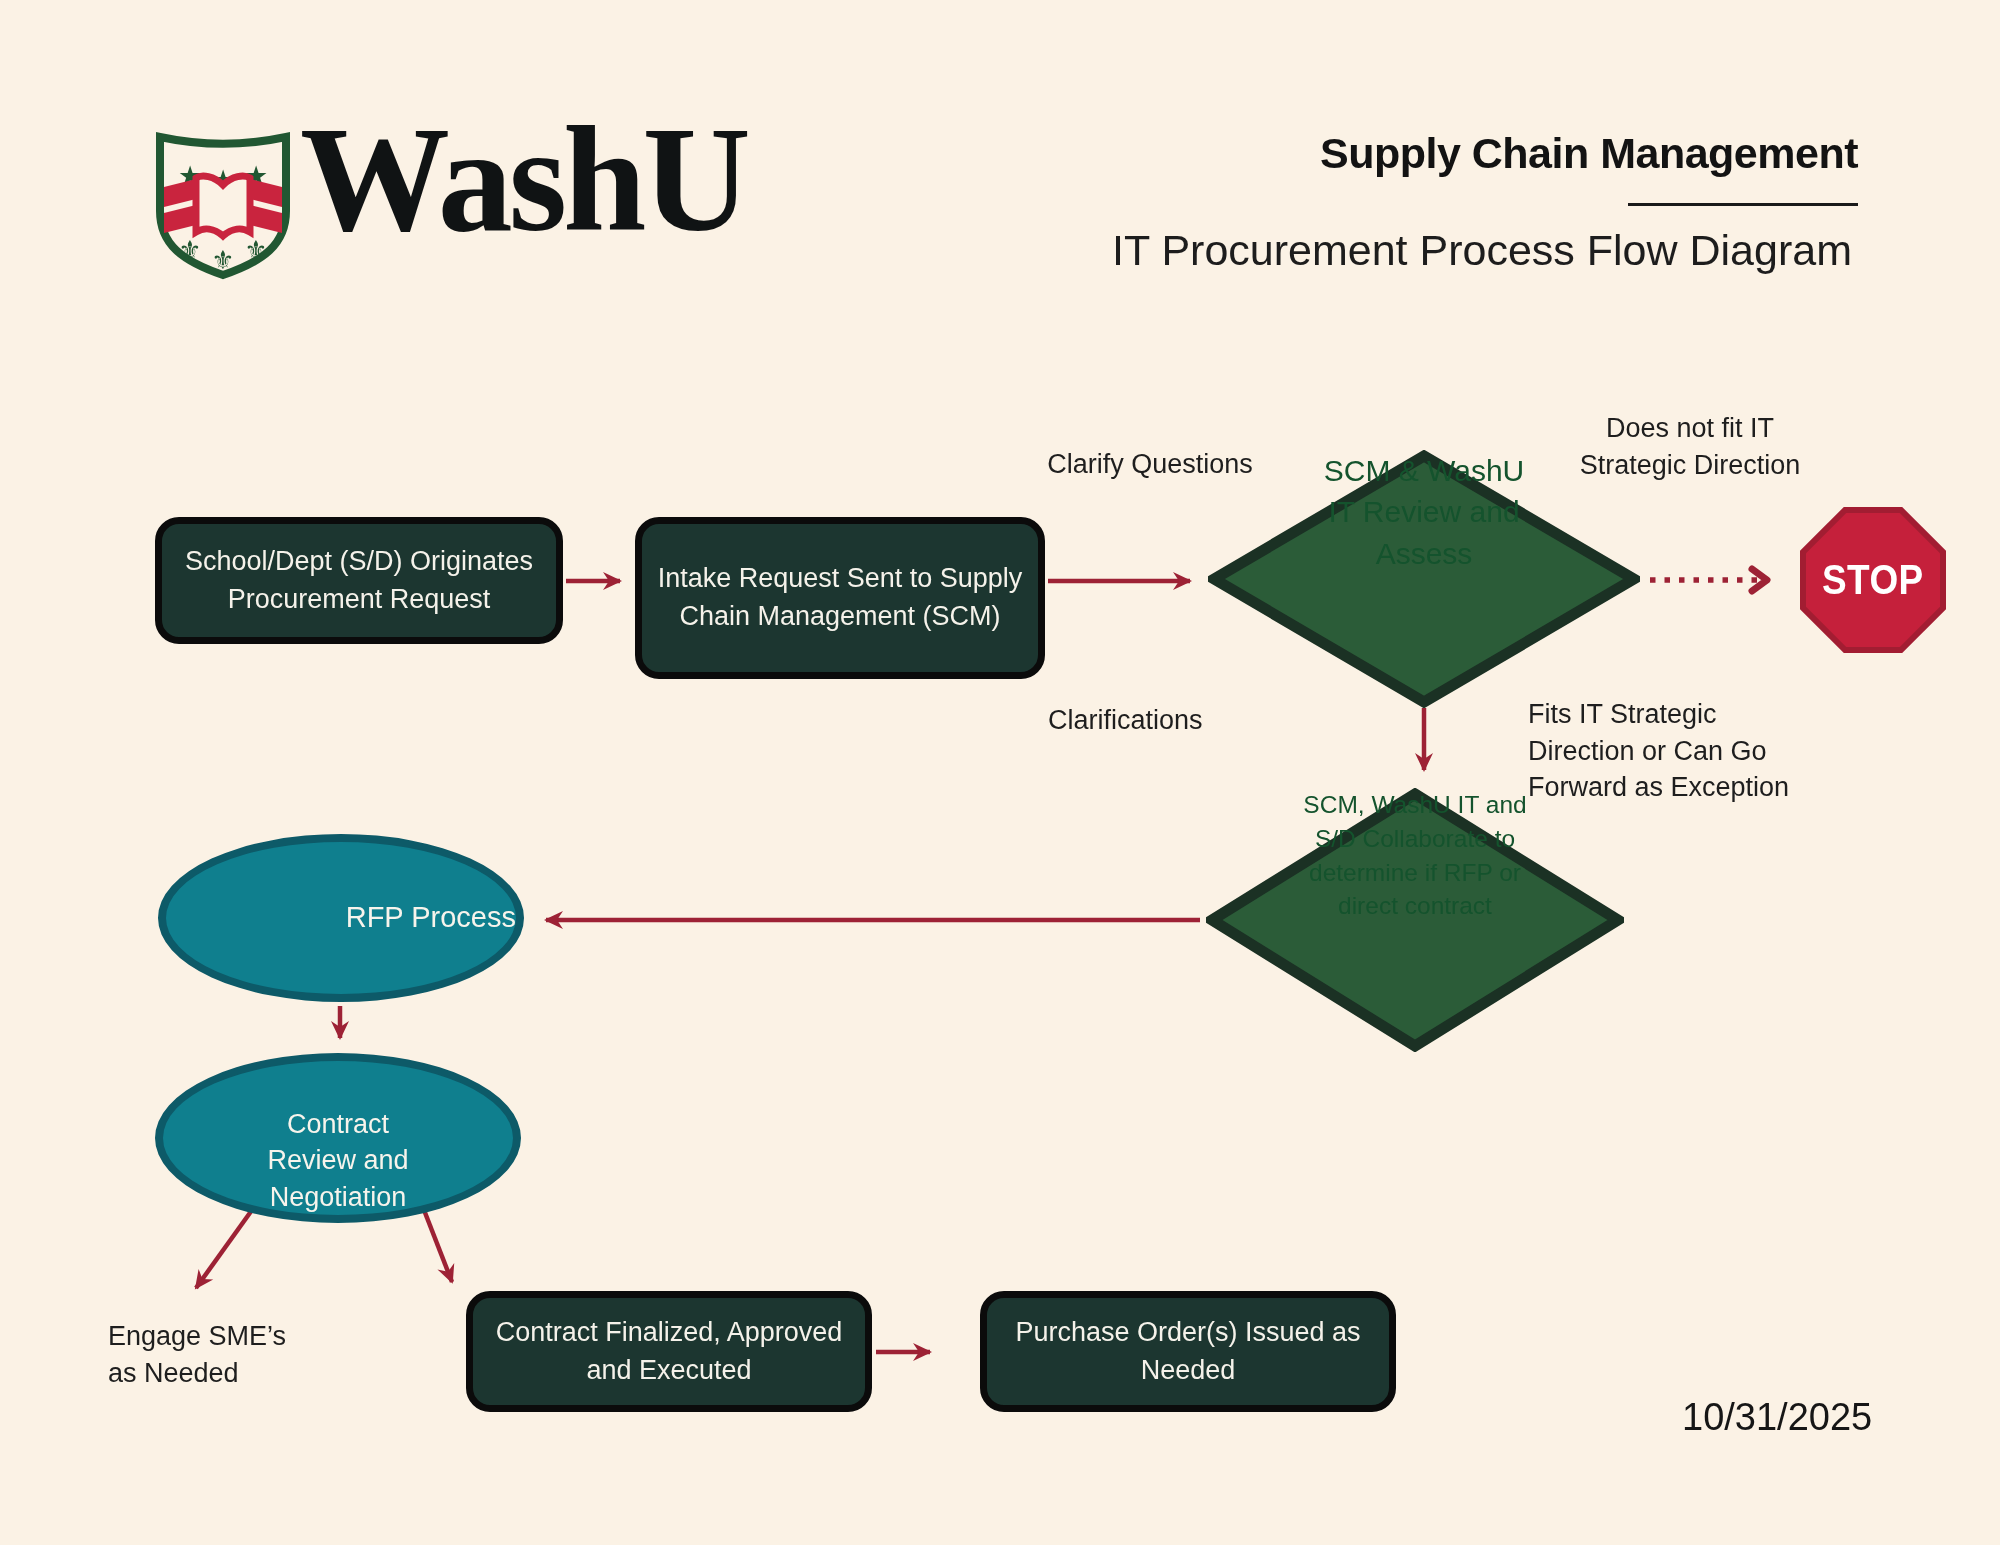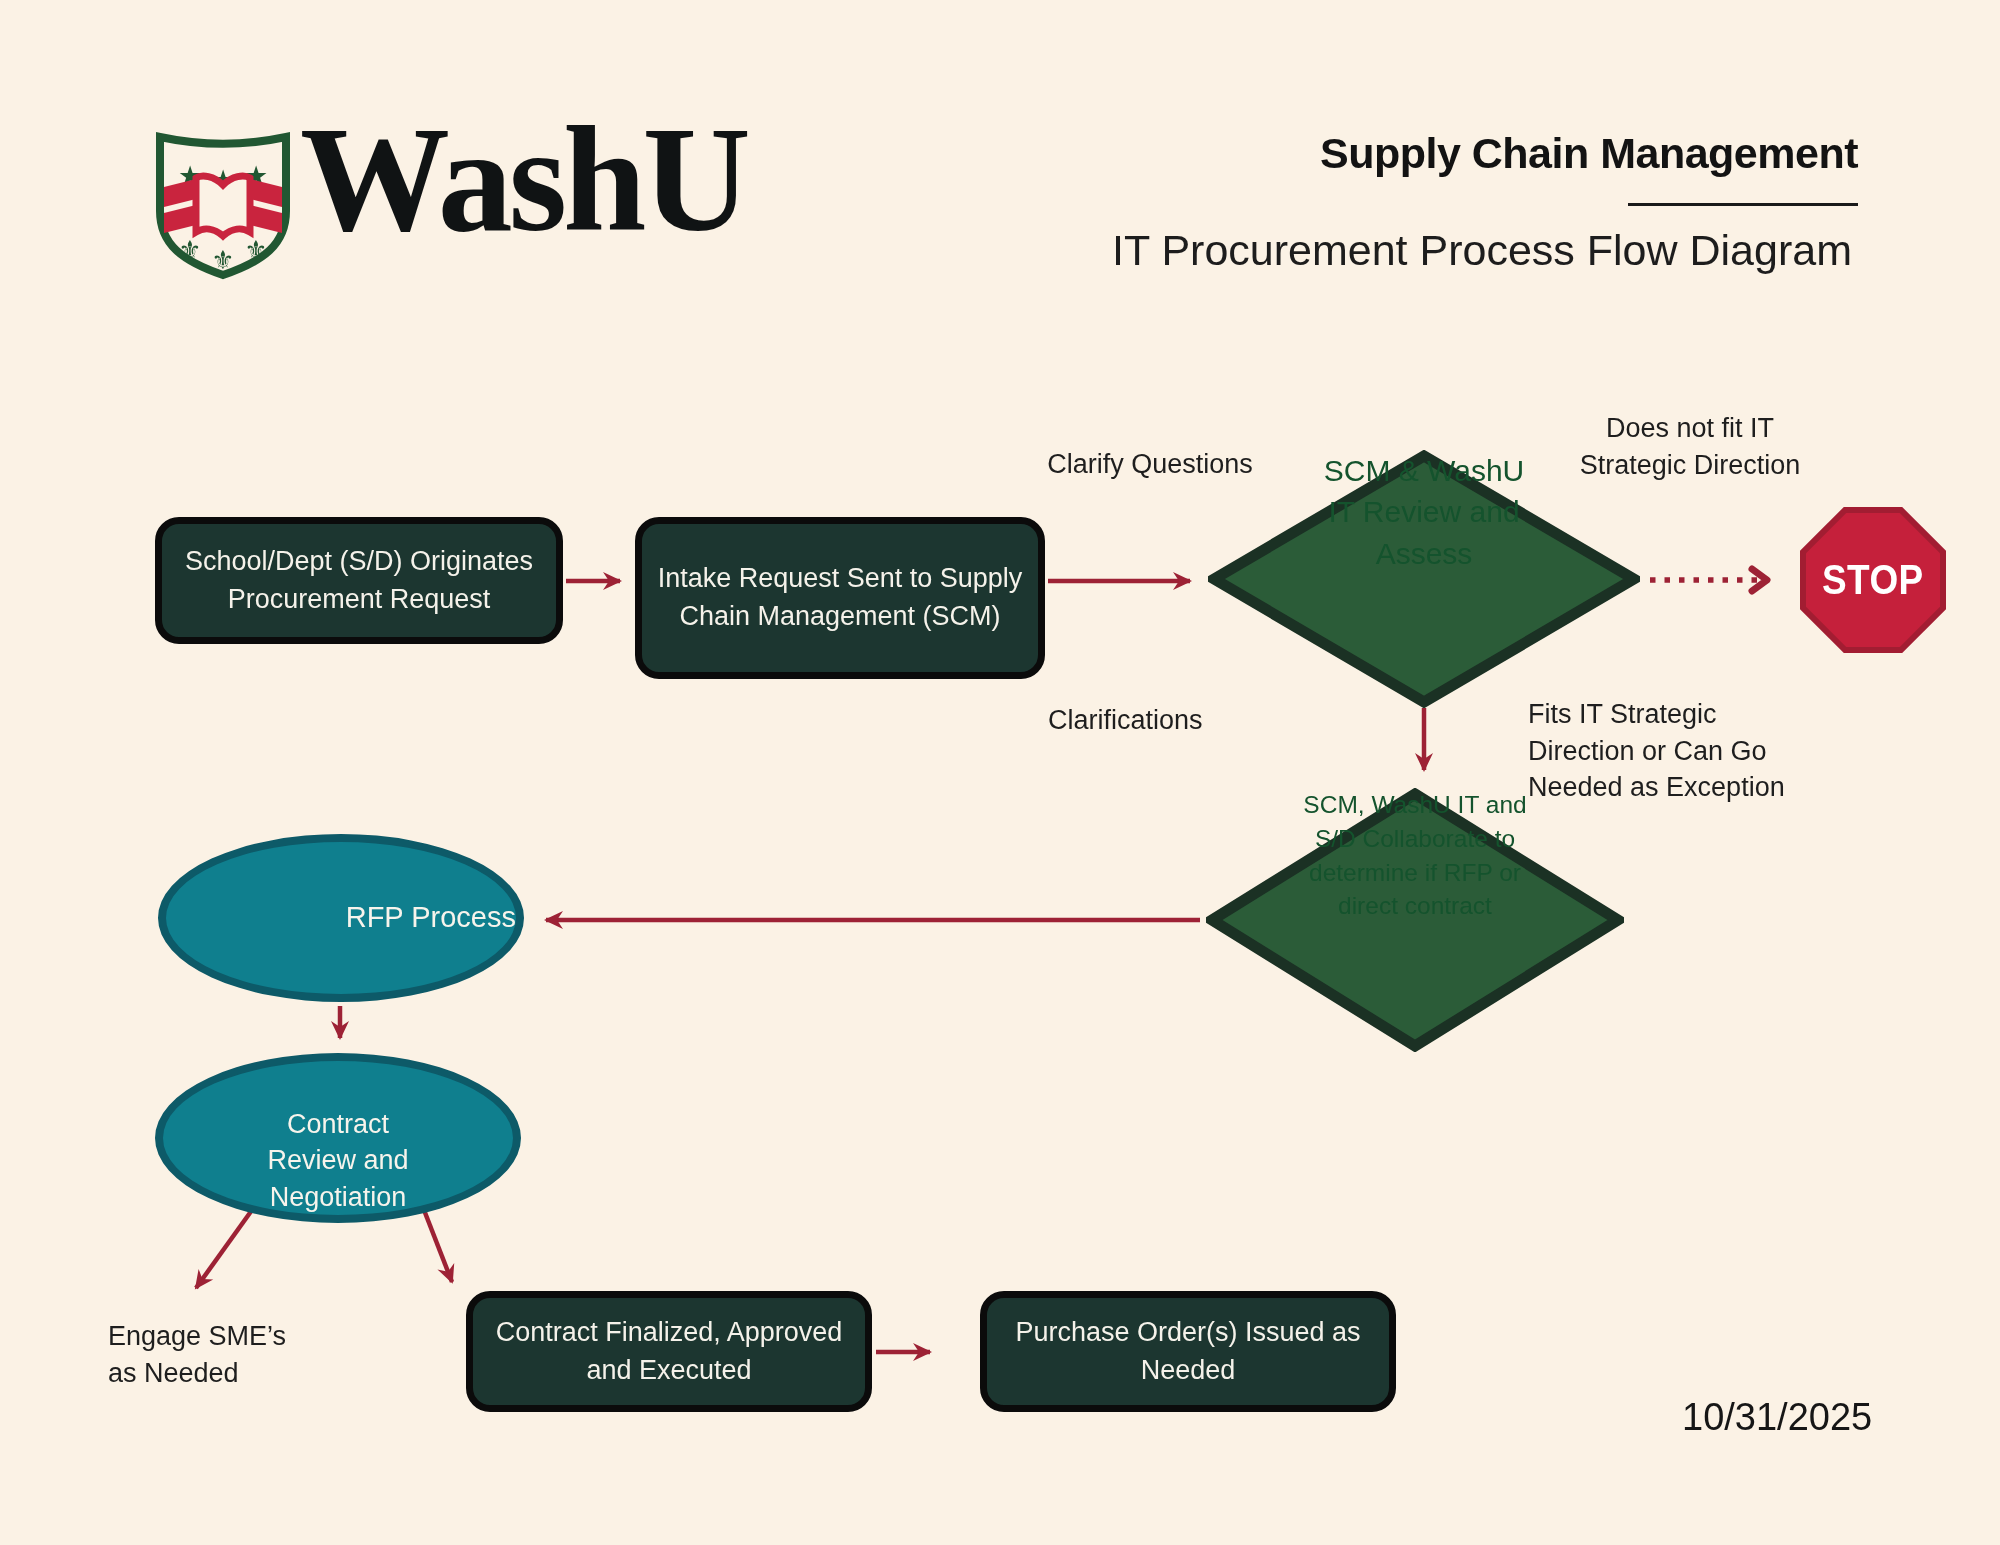--- a/index.html
+++ b/index.html
@@ -164,20 +164,20 @@
 
   <div class="flow-label t-center" style="left:1040px; top:446px; width:220px;">Clarify Questions</div>
 
   <div class="flow-label t-center" style="left:1562px; top:410px; width:256px;">Does not fit IT
 Strategic Direction</div>
 
   <div class="flow-label" style="left:1048px; top:702px;">Clarifications</div>
 
   <div class="flow-label" style="left:1528px; top:696px; width:280px;">Fits IT Strategic
 Direction or Can Go
-Needed as Exception</div>
+Forward as Exception</div>
 
   <div class="flow-label" style="left:108px; top:1318px;">Engage SME’s
 as Needed</div>
 
   <div class="date-label">10/31/2025</div>
 
 </div>
 
 </body></html>

